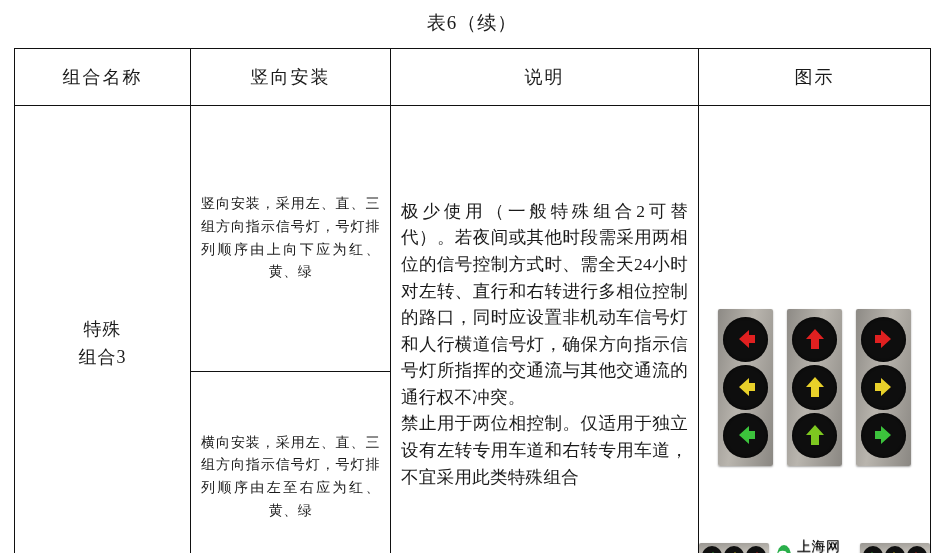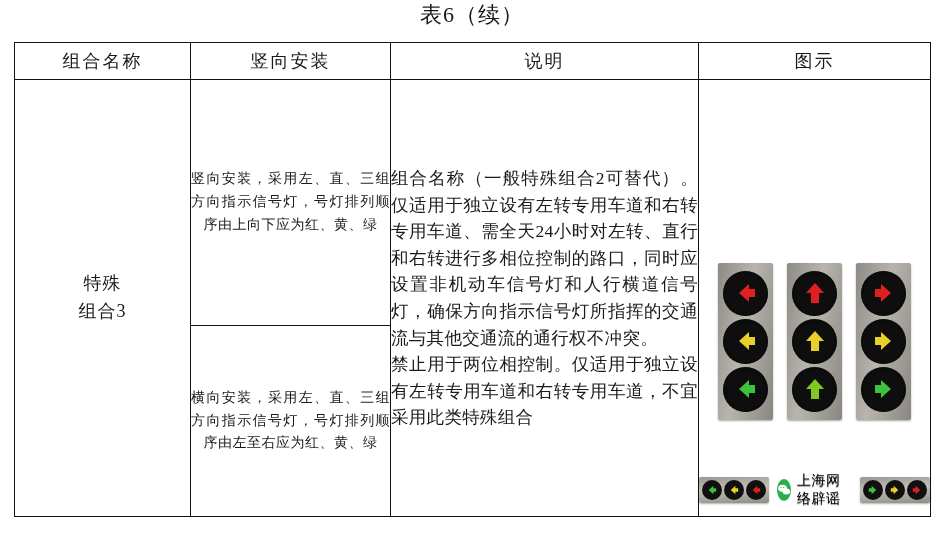--- a/index.html
+++ b/index.html
@@ -15,34 +15,35 @@
     overflow: hidden;
   }
   .page {
     position: relative;
     width: 944px;
     height: 553px;
     box-sizing: border-box;
   }
   .caption {
     text-align: center;
-    font-size: 22px;
+    font-size: 19px;
     letter-spacing: 1px;
+    padding-top: 10px;
     padding-bottom: 12px;
     font-family: "Liberation Serif", "DejaVu Serif", serif;
   }
   table.main {
     border-collapse: collapse;
     margin: 0 14px;
     width: 916px;
     table-layout: fixed;
   }
   table.main td, table.main th {
     border: 1.5px solid #111111;
-    padding: 0;
+    padding: 10px;
     vertical-align: middle;
     font-weight: normal;
   }
   thead th {
     height: 36px;
     font-size: 18px;
     text-align: center;
     letter-spacing: 2px;
   }
   .col-a { width: 176px; }
@@ -190,21 +191,21 @@
     <tbody>
       <tr>
         <td class="cell-name" rowspan="2">
           <div>特殊</div>
           <div>组合3</div>
         </td>
         <td class="cell-order" style="height:245px;">
           <p>竖向安装，采用左、直、三组方向指示信号灯，号灯排列顺序由上向下应为红、黄、绿</p>
         </td>
         <td class="cell-desc" rowspan="2">
-          <p>组合名称（一般特殊组合2可替代）。仅适用于独立设有左转专用车道和右转专用车道、需全天24小时对左转、直行和右转进行多相位控制的路口，同时应设置非机动车信号灯和人行横道信号灯，确保方向指示信号灯所指挥的交通流与其他交通流的通行权不冲突。</p>
+          <p>极少使用（一般特殊组合2可替代）。若夜间或其他时段需采用两相位的信号控制方式时、需全天24小时对左转、直行和右转进行多相位控制的路口，同时应设置非机动车信号灯和人行横道信号灯，确保方向指示信号灯所指挥的交通流与其他交通流的通行权不冲突。</p>
           <p>禁止用于两位相控制。仅适用于独立设有左转专用车道和右转专用车道，不宜采用此类特殊组合</p>
         </td>
         <td class="cell-figure" rowspan="2">
 
           <div class="figs-vertical">
 
             <div class="fig-col">
               <div class="lamp">
                 <svg width="30" height="30" viewBox="0 0 30 30">
                     <path d="M18 6 L8 15 L18 24 L18 19 L24 19 L24 11 L18 11 Z" fill="#e02020"></path>

